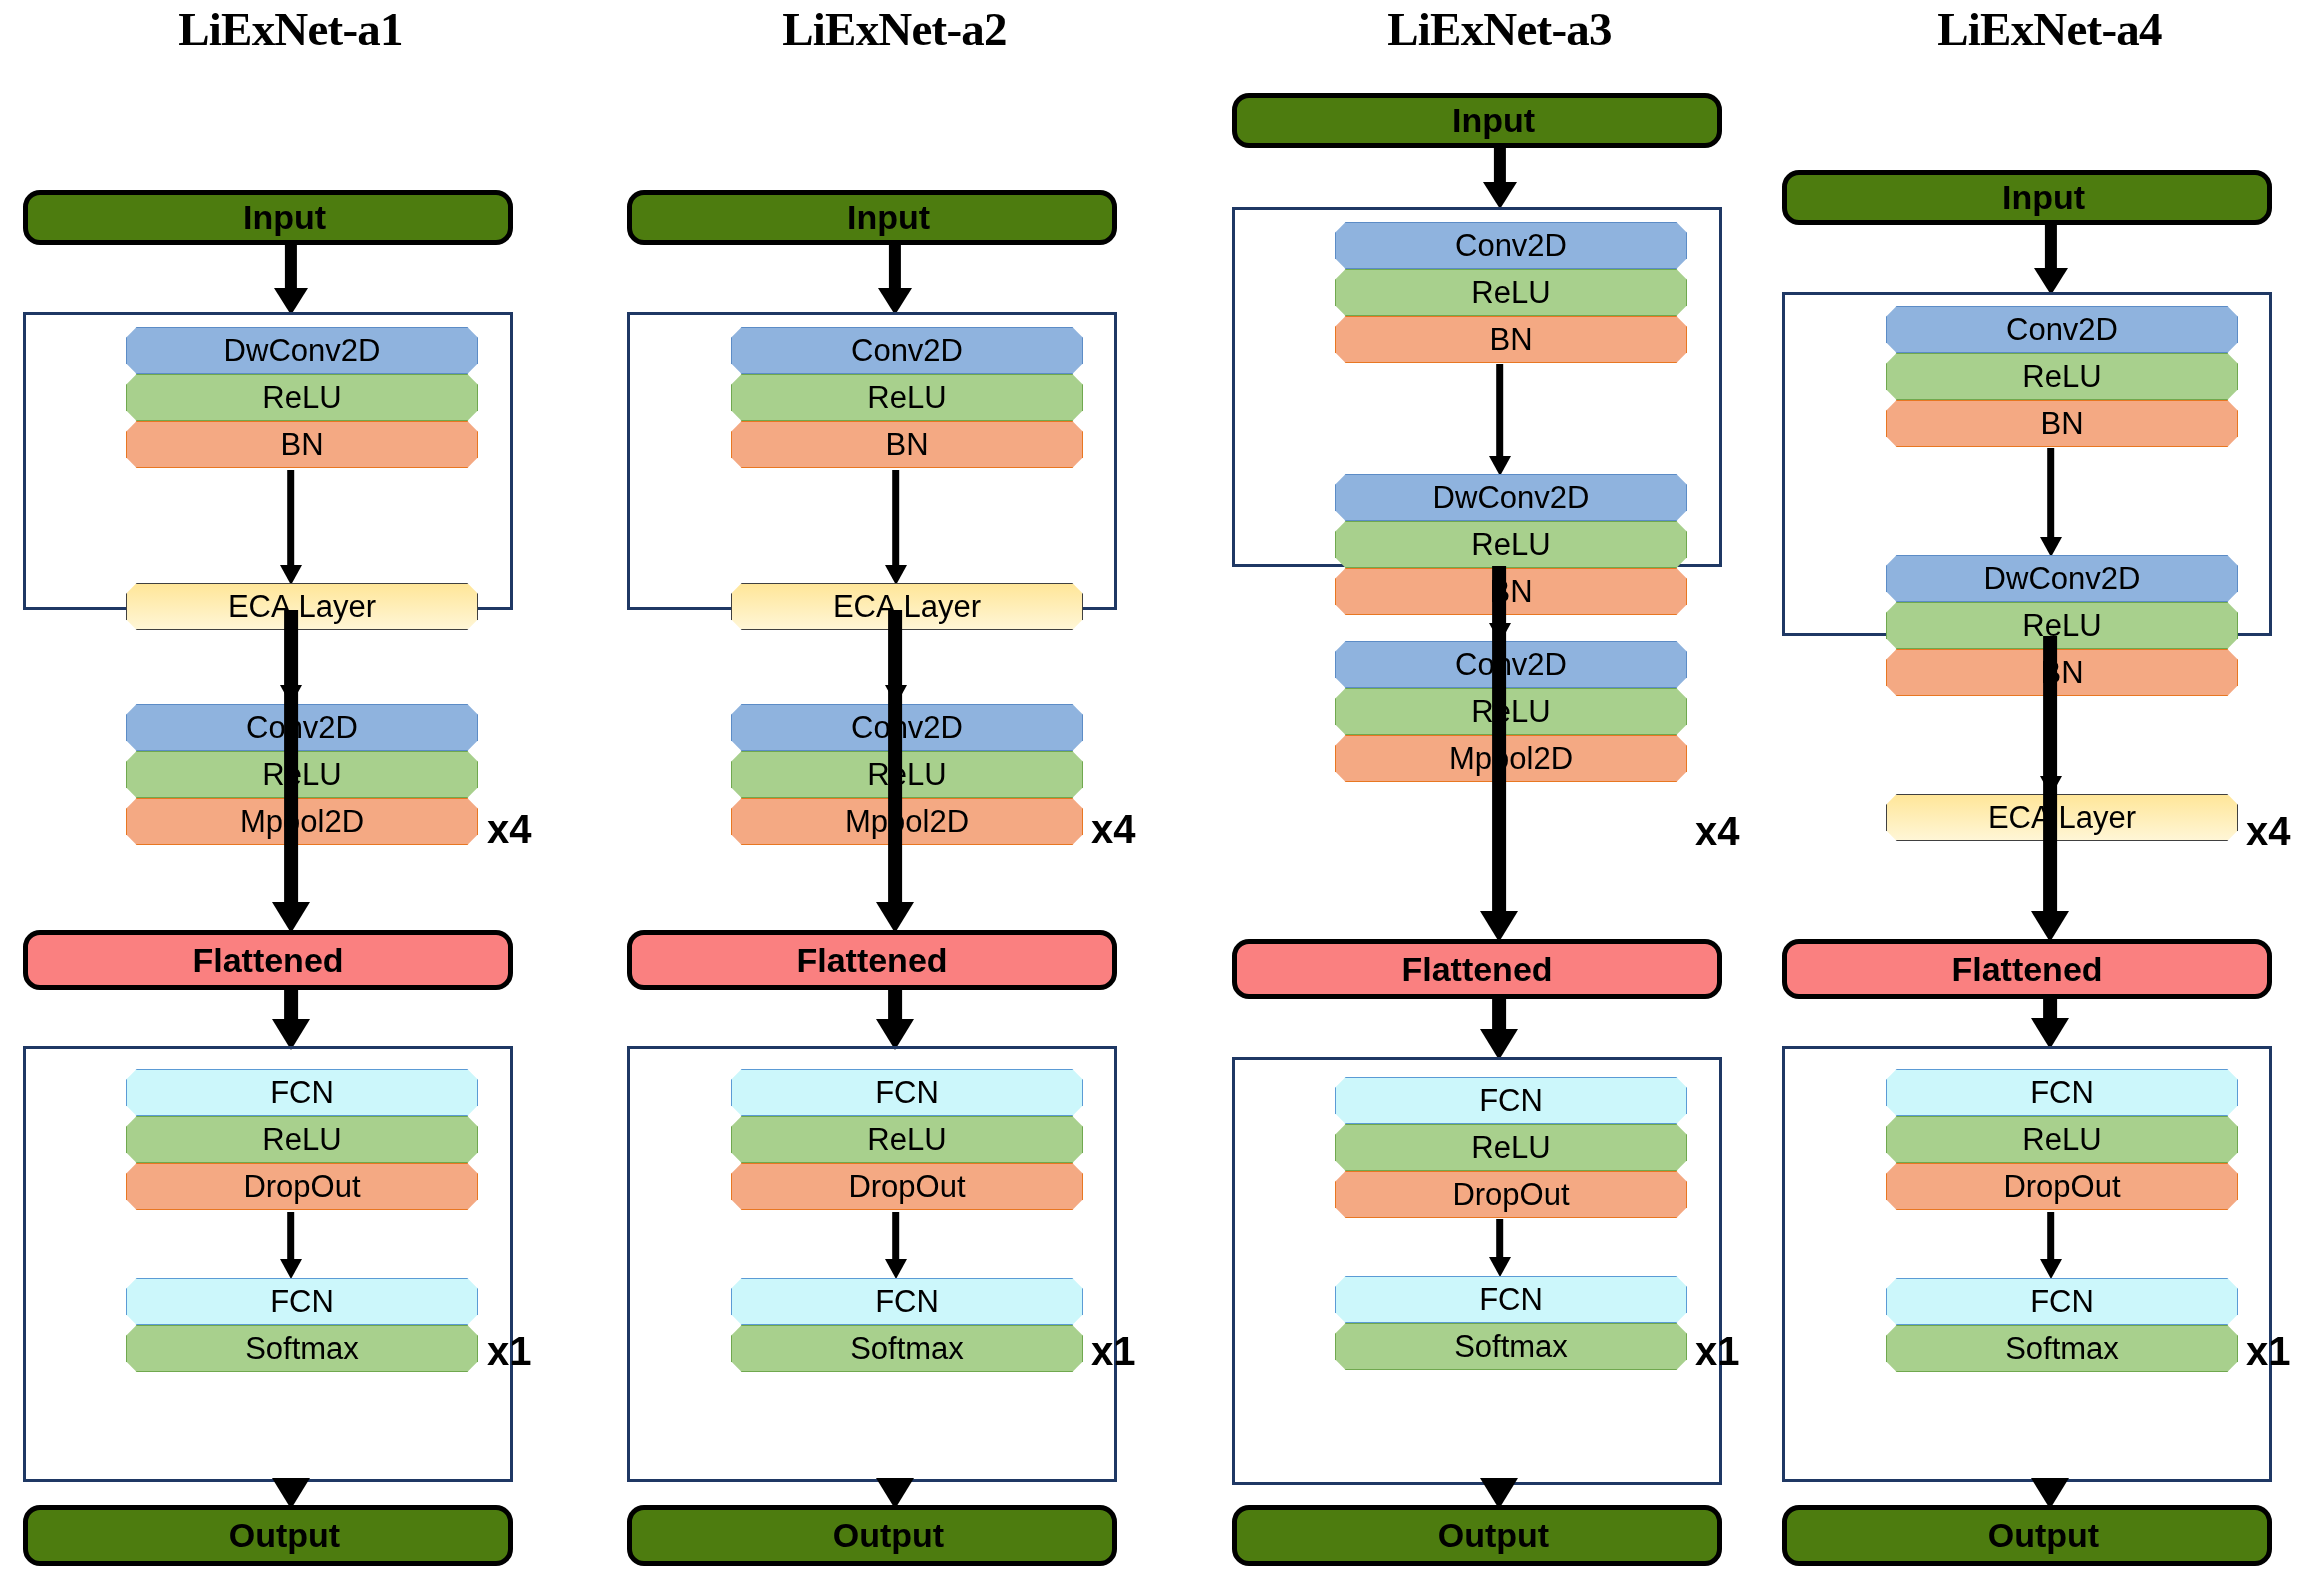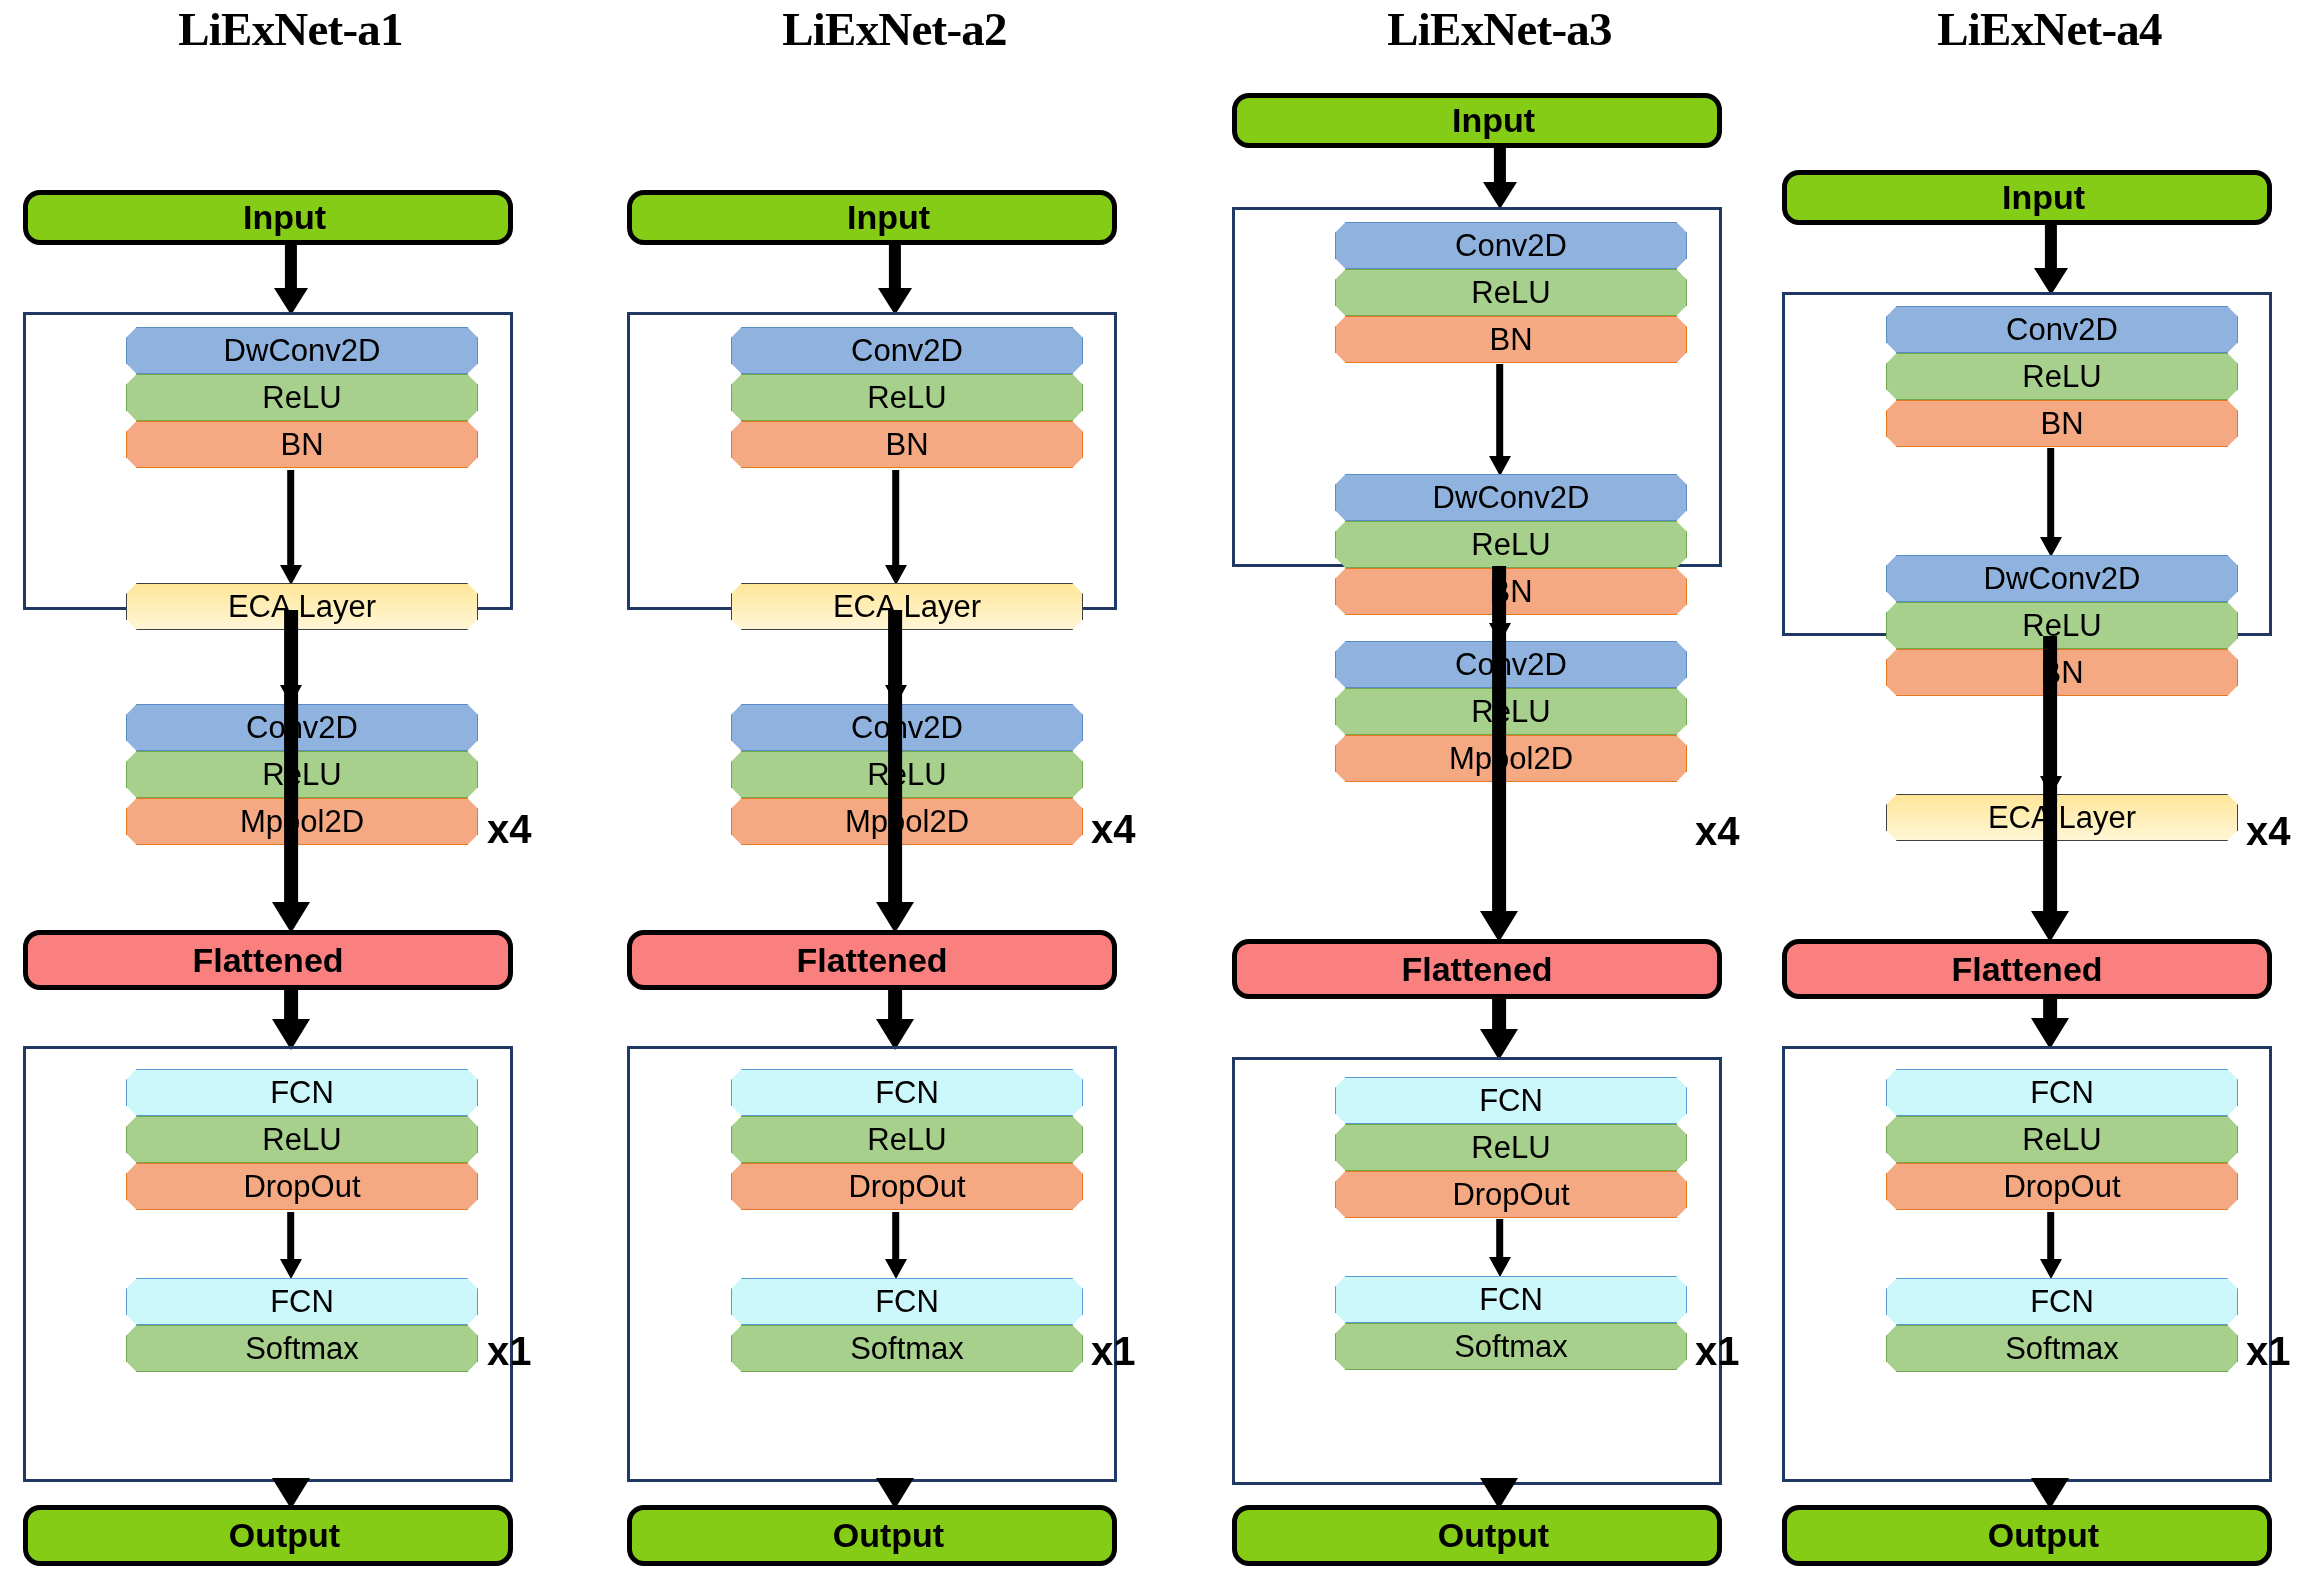--- a/index.html
+++ b/index.html
@@ -8,21 +8,21 @@
 
   .col-title{position:absolute;left:0;width:100%;text-align:center;
              font-family:"Liberation Serif",serif;font-weight:bold;
              font-size:47px;color:#000;letter-spacing:-0.8px;white-space:nowrap;}
 
   
   .term{position:absolute;box-sizing:border-box;
         border:5.4px solid #000;border-radius:17px;
         display:flex;align-items:center;justify-content:center;
         font-weight:bold;font-size:34px;color:#000;}
-  .term.gray{background:#84cc16;padding-left:33px;}
+  .term.gray{background:#4d7c0f;padding-left:33px;}
   .term.pink{background:#FA8080;}
 
   
   .group{position:absolute;box-sizing:border-box;
          border:3.8px solid #1F3864;background:transparent;}
   .group-mult{position:absolute;font-weight:bold;font-size:40px;color:#000;
               line-height:1;}
 
   
   .stack{position:absolute;}

